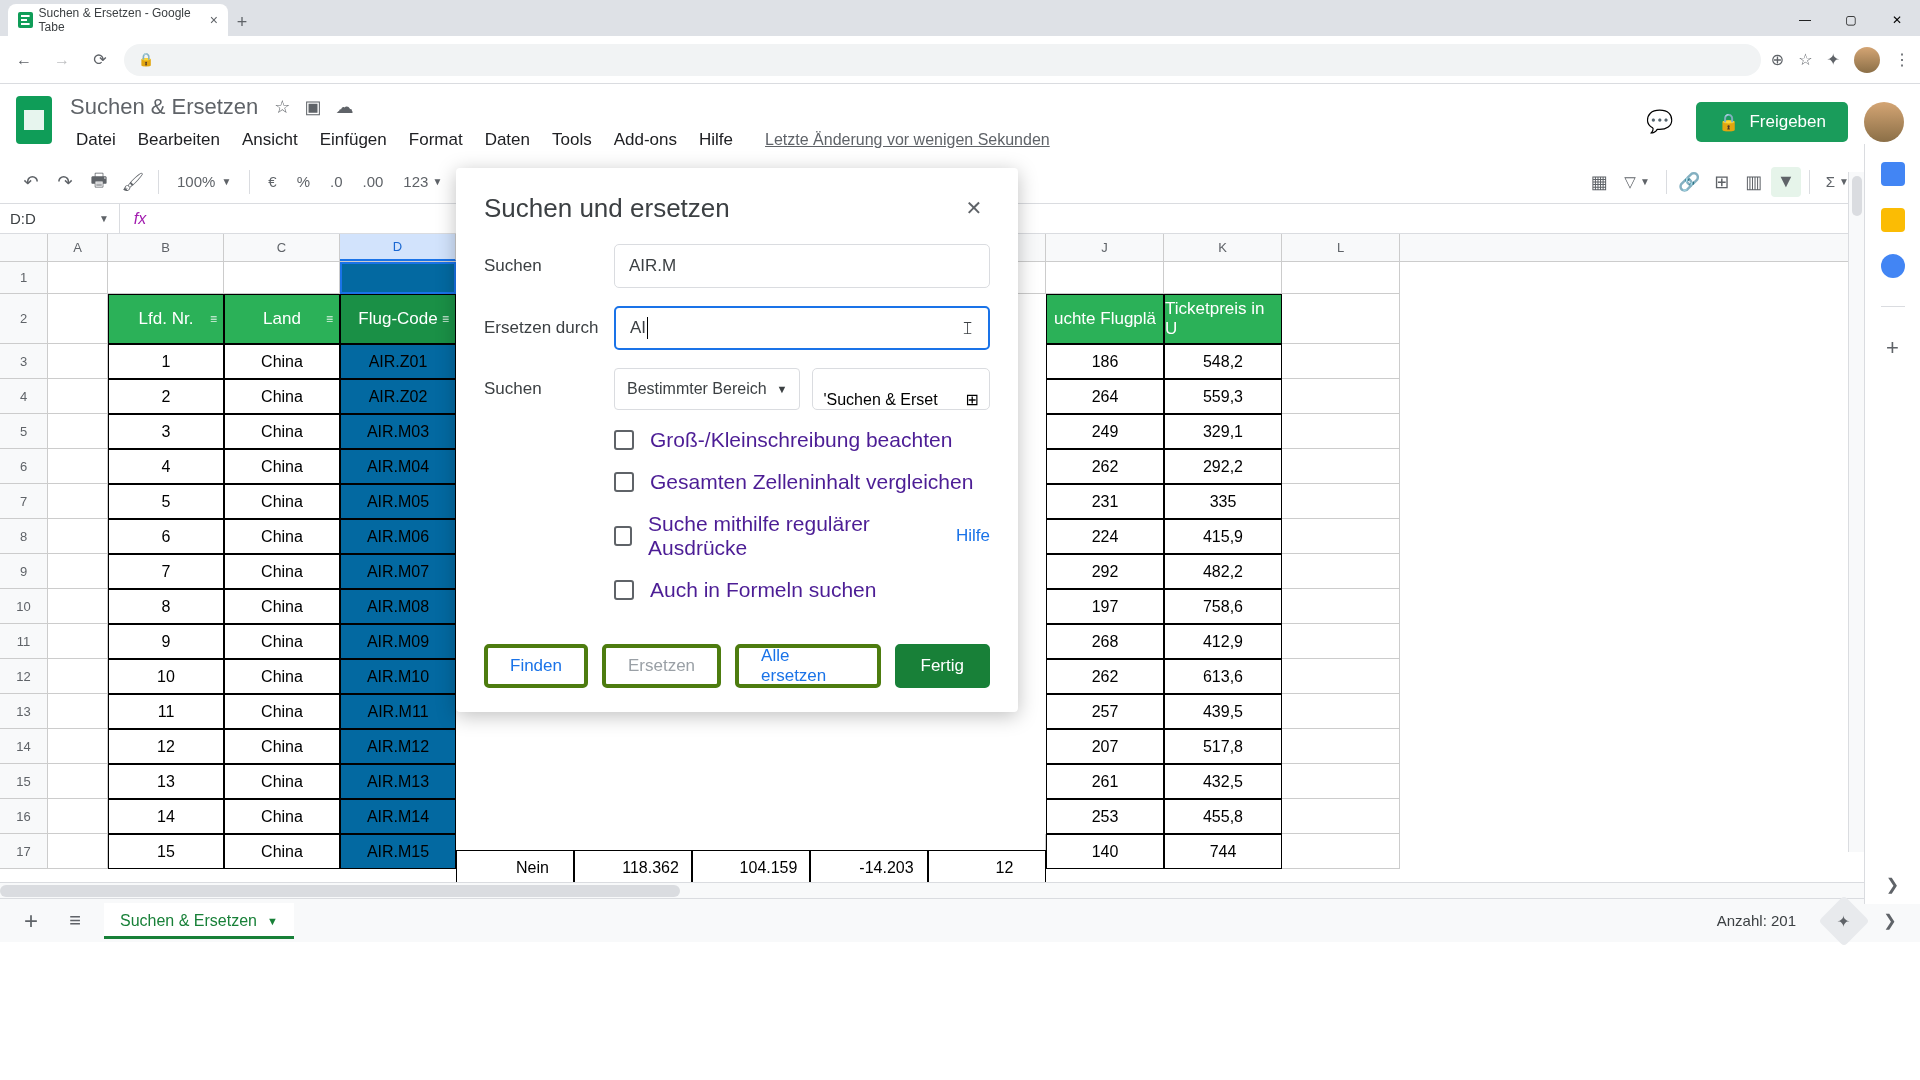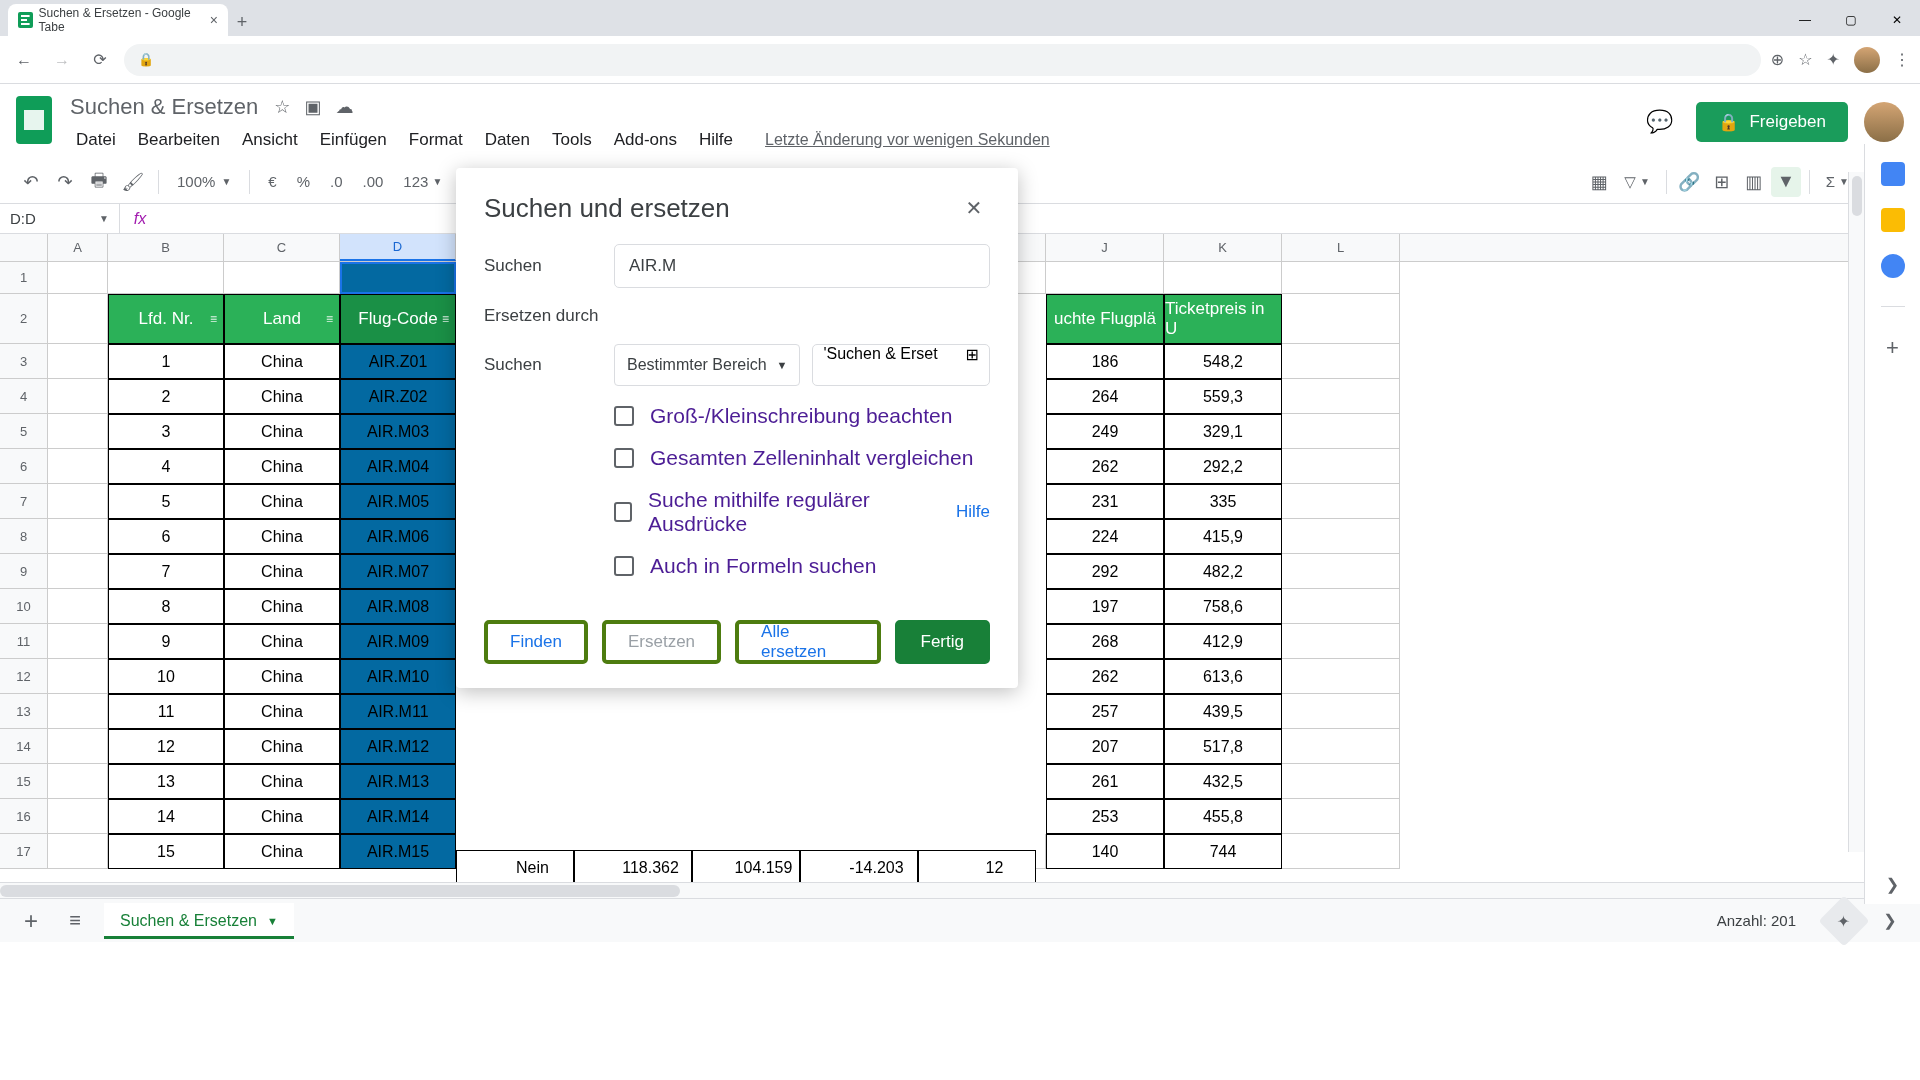--- a/index.html
+++ b/index.html
@@ -86,21 +86,21 @@
   .dlg-title-bar { padding: 24px 28px 20px; display: flex; align-items: center; }
   .dlg-title { font-size: 26px; color: #3c4043; }
   .dlg-close { margin-left: auto; font-size: 20px; color: #5f6368; width: 32px; height: 32px; display: flex; align-items: center; justify-content: center; }
   .dlg-body { padding: 0 28px 24px; }
   .dlg-row { display: flex; align-items: center; margin-bottom: 18px; }
   .dlg-label { width: 130px; font-size: 17px; color: #3c4043; }
   .dlg-input { flex: 1; height: 44px; border: 1px solid #dadce0; border-radius: 5px; padding: 0 14px; font-size: 17px; color: #3c4043; outline: none; }
   .dlg-input.focus { border: 2px solid #1a73e8; }
   .cursor-in { display: inline-block; width: 1px; height: 22px; background: #000; vertical-align: middle; margin-left: 1px; }
   .dlg-select { height: 42px; border: 1px solid #dadce0; border-radius: 4px; padding: 0 12px; font-size: 16px; color: #3c4043; display: flex; align-items: center; gap: 10px; }
-  .range-input { border: 1px solid #dadce0; height: 42px; border-radius: 5px; padding: 0 10px; font-size: 16px; display: flex; align-items: flex-start; gap: 10px; margin-left: 12px; flex: 1; }
+  .range-input { border: 1px solid #dadce0; height: 42px; border-radius: 5px; padding: 0 10px; font-size: 16px; display: flex; align-items: flex-end; gap: 10px; margin-left: 12px; flex: 1; }
   .check-row { display: flex; align-items: center; gap: 16px; margin: 0 0 18px 130px; }
   .checkbox { width: 20px; height: 20px; border: 2px solid #5f6368; border-radius: 3px; }
   .check-label { font-size: 21px; color: #4c1d95; }
   .help-link { color: #1a73e8; font-size: 17px; margin-left: 6px; }
   .dlg-buttons { padding: 0 28px 24px; display: flex; gap: 14px; justify-content: flex-start; }
   .dlg-btn { height: 44px; padding: 0 22px; border-radius: 5px; border: 4px solid #4d7c0f; background: #fff; font-size: 17px; color: #1a73e8; display: flex; align-items: center; justify-content: center; }
   .dlg-btn.disabled { color: #9aa0a6; }
   .dlg-btn.primary { background: #188038; color: #fff; border-color: #188038; margin-left: auto; }
   
   
@@ -442,21 +442,21 @@
     <div class="cell" style="width:590px;"></div>
     <div class="cell data col-J">140</div>
     <div class="cell data col-K">744</div>
     <div class="cell col-L"></div>
       </div>
     </div>
 
   <div class="row17-mid" id="row17mid">
       <div class="cell data" style="width: 118px; height: 35px;">Nein</div>
       <div class="cell data" style="width: 118px; height: 35px;">118.362</div>
-      <div class="cell data" style="width: 108px; height: 35px;">104.159</div>
+      <div class="cell data" style="width: 118px; height: 35px;">104.159</div>
       <div class="cell data" style="width: 118px; height: 35px;">-14.203</div>
       <div class="cell data" style="width: 118px; height: 35px;">12</div>
     </div>
 </div>
 
 <div class="hsb">
   <div class="hsb-track">
       <div class="hsb-thumb"></div>
     </div>
   <div class="hsb-arrows">
@@ -497,20 +497,25 @@
     <div class="dlg-title">Suchen und ersetzen</div>
     <div class="dlg-close">✕</div>
   </div>
   <div class="dlg-body">
     <div class="dlg-row">
       <div class="dlg-label">Suchen</div>
       <input class="dlg-input" value="AIR.M" style="">
     </div>
     <div class="dlg-row">
       <div class="dlg-label">Ersetzen durch</div>
+      <div class="dlg-input focus" style="display:flex;align-items:center">
+        <span>AI</span>
+          <span class="cursor-in"></span>
+        <span style="margin-left:auto;color:#3c4043;font-size:18px">𝙸</span>
+      </div>
     </div>
     <div class="dlg-row">
       <div class="dlg-label">Suchen</div>
       <div class="dlg-select">
         <span>Bestimmter Bereich</span>
         <span style="font-size:11px">▼</span>
       </div>
       <div class="range-input">
         <span>'Suchen &amp; Erset</span>
         <span style="margin-left:auto">⊞</span>

